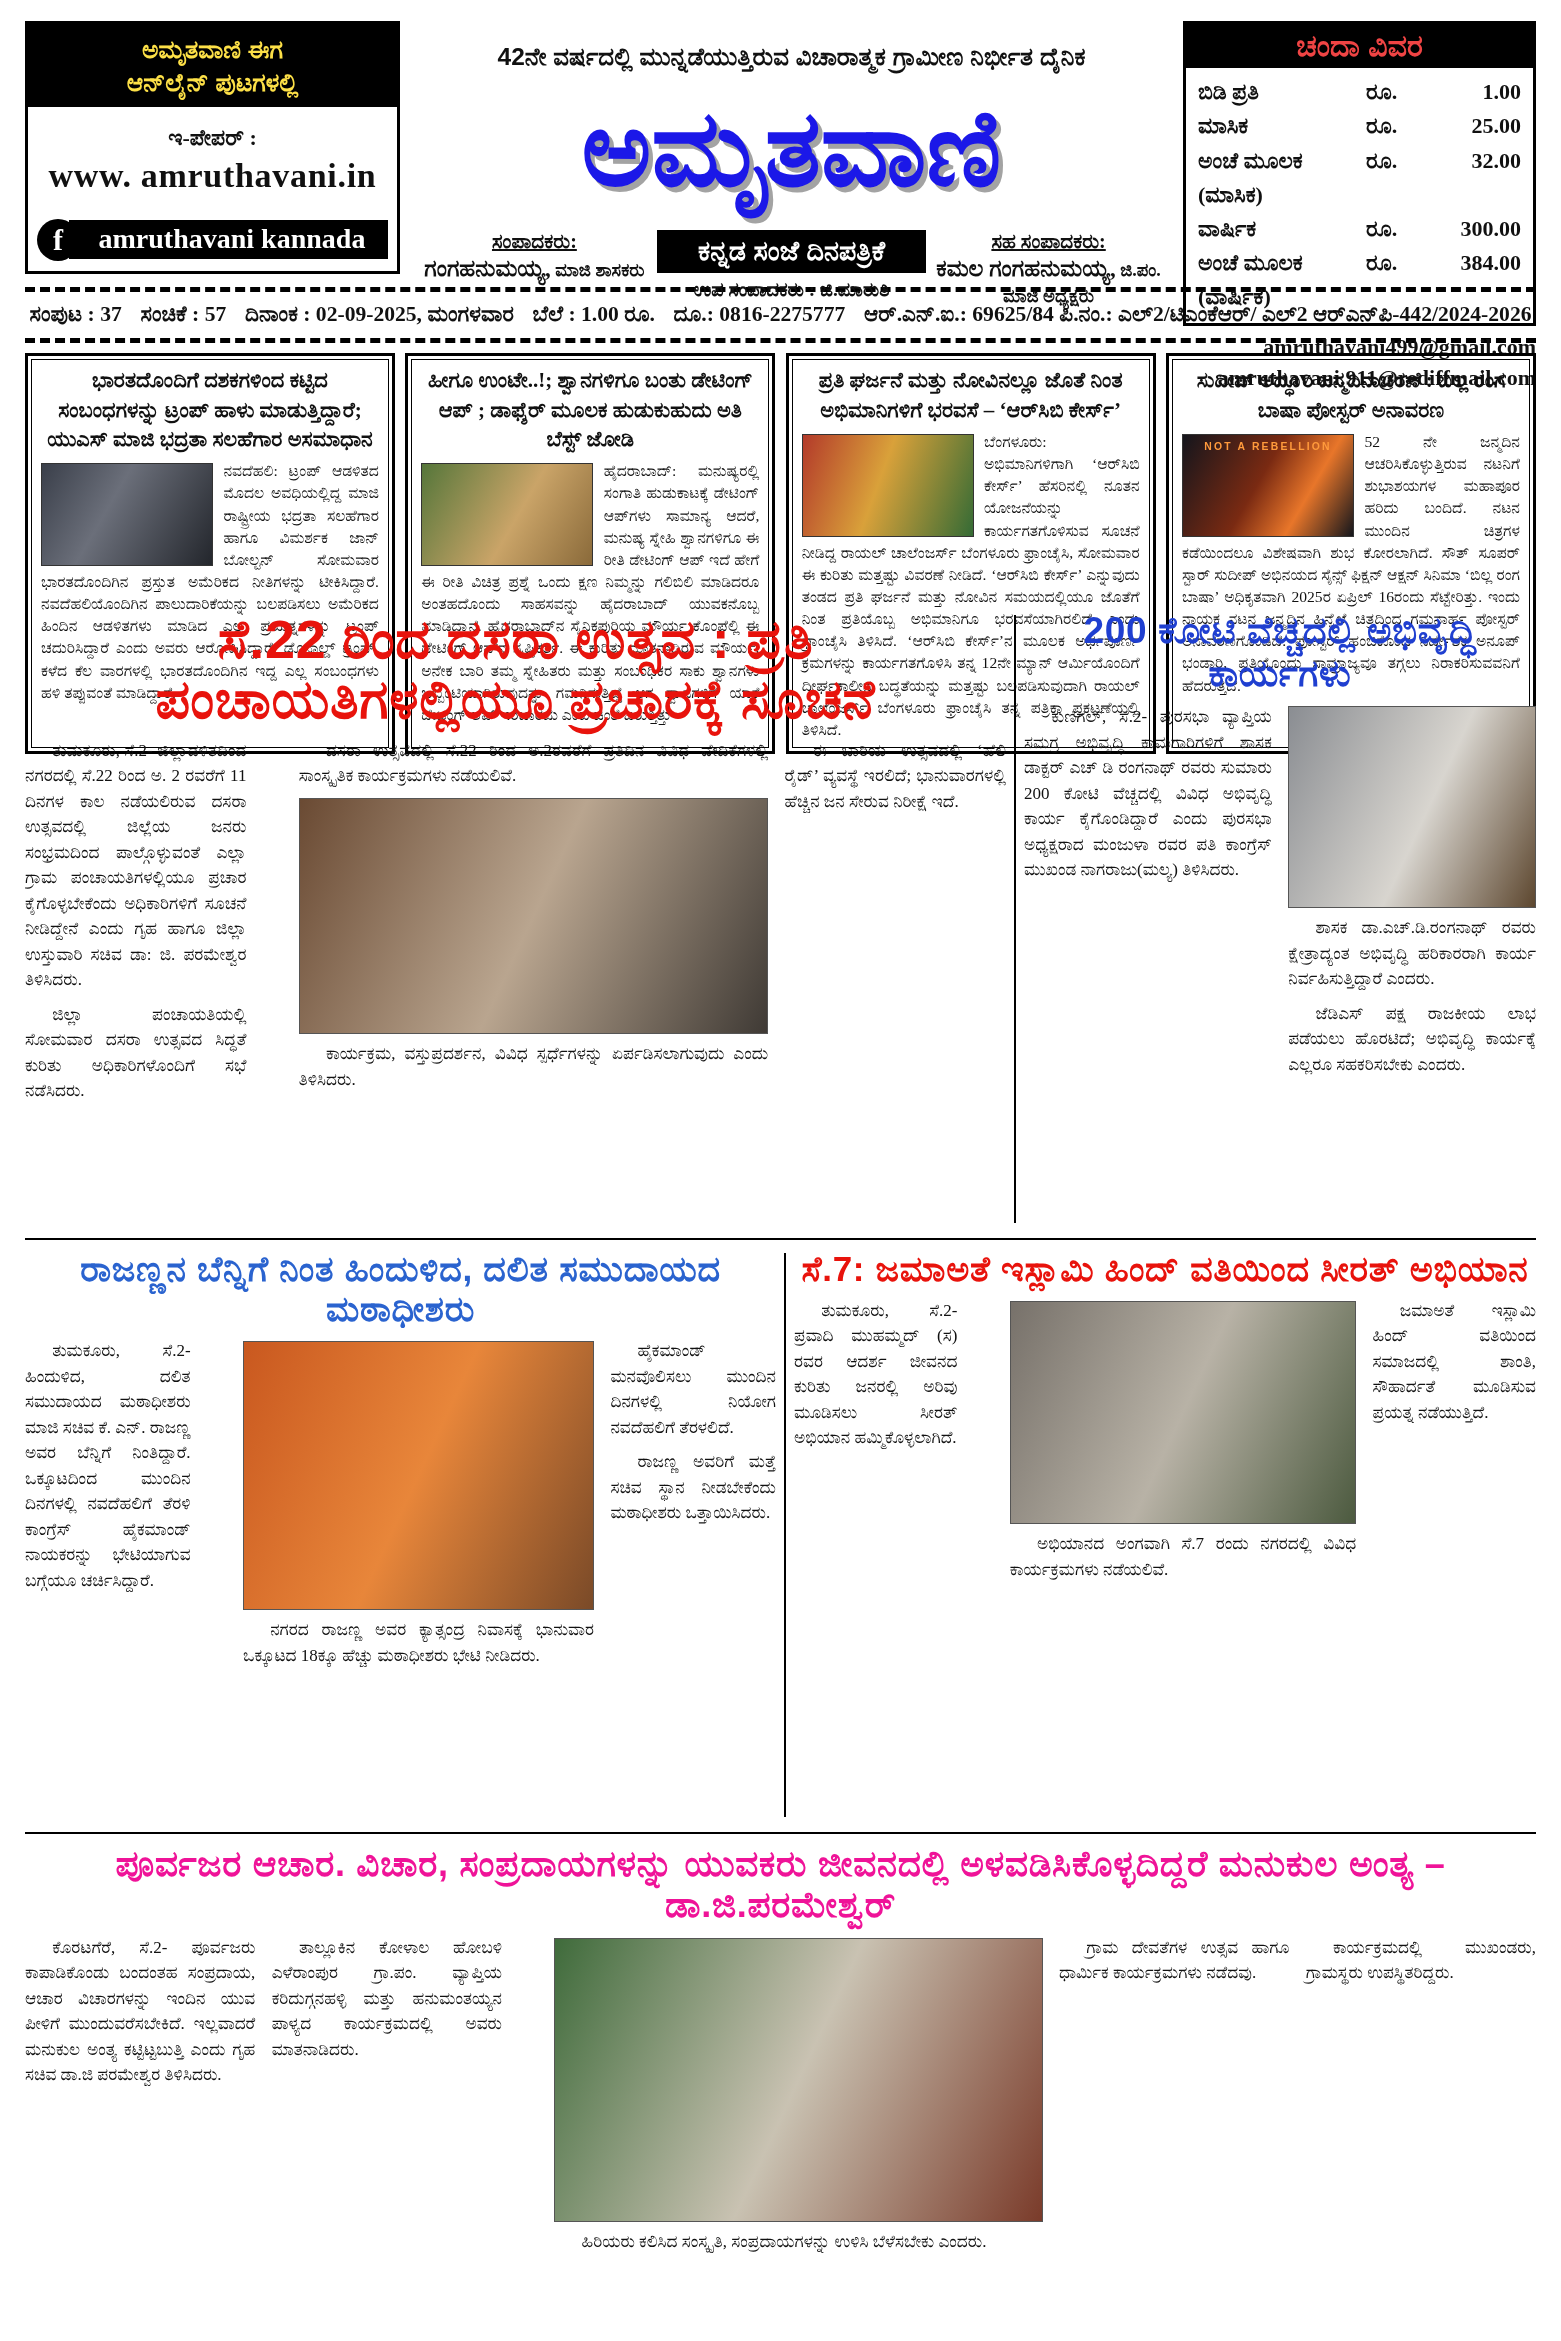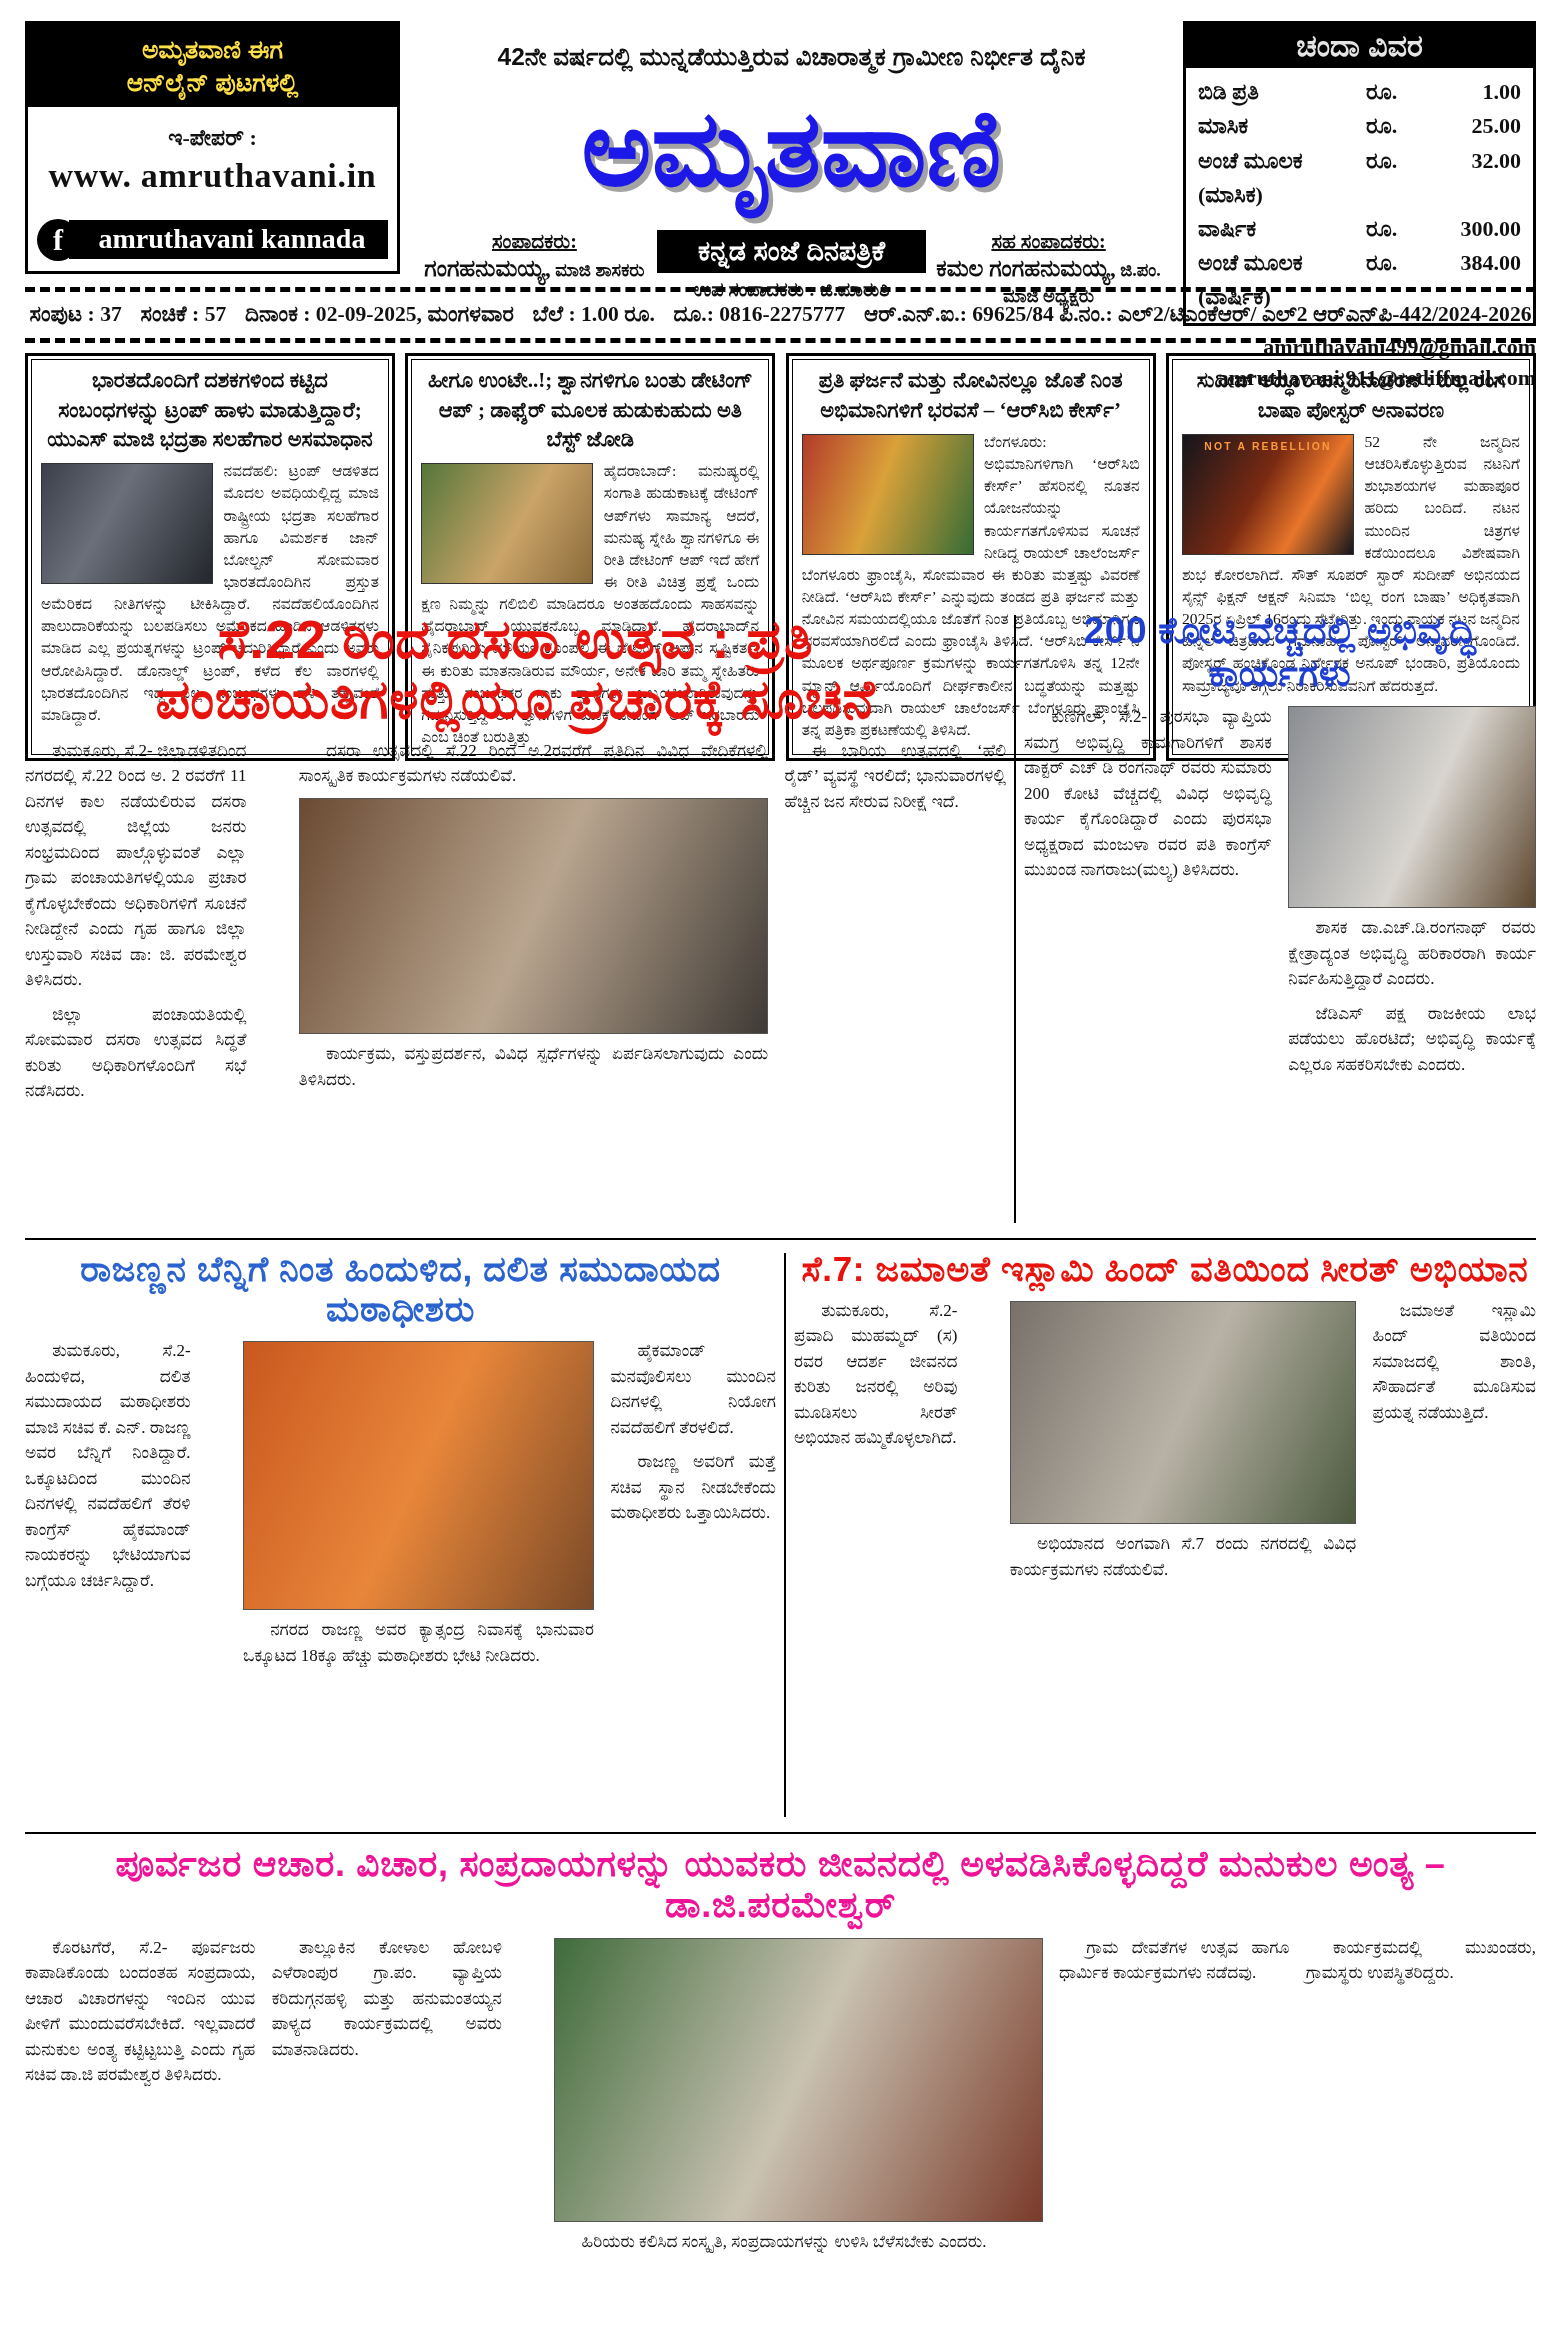--- a/index.html
+++ b/index.html
@@ -28,40 +28,40 @@
              color:#1b18e8; text-shadow:4.5px 5.2px 0 #a3a3a3; font-family:"DejaVu Sans",sans-serif; }
   .editors{ display:grid; grid-template-columns:1fr 1.1fr 1fr; margin-top:3px; align-items:start;}
   .ed-label{ font-size:20px; font-weight:bold; text-decoration:underline; text-align:center;}
   .ed-name{ font-size:23px; font-weight:bold; text-align:center; margin-top:3px;}
   .ed-name small{ font-size:18px; font-weight:bold;}
   .paper-type{ background:#000; color:#fff; font-size:27px; font-weight:bold; text-align:center;
                padding:6px 7.4px; font-family:"Liberation Sans",sans-serif;}
   .sub-editor{ text-align:center; font-size:19.3px; margin-top:6px; font-weight:bold;}
   .subs-wrap{ display:flex; flex-direction:column;}
   .subs-box{ border:3.7px solid #000; }
-  .subs-title{ background:#000; color:#e5e5e5; text-align:center; font-size:30px; font-weight:bold;
+  .subs-title{ background:#000; color:#ef4444; text-align:center; font-size:30px; font-weight:bold;
                padding:4.5px 0; font-family:"Liberation Sans",sans-serif;}
   .subs-rows{ padding:7.4px 12px 9px 12px; }
   .subs-row{ display:flex; font-size:22px; font-weight:bold; line-height:1.55;}
   .subs-row .lbl{ flex:1; }
   .subs-row .cur{ width:58px; }
   .subs-row .val{ width:97px; text-align:right;}
   .subs-emails{ text-align:right; font-size:22px; font-weight:bold; margin-top:6px; line-height:1.4;}
 
   
   .infobar{ margin-top:9px; border-top:5.2px dashed #000; border-bottom:5.2px dashed #000;
             padding:10.4px 4.5px; display:flex; justify-content:space-between; gap:10.4px;
             font-size:21.6px; font-weight:bold; white-space:nowrap; overflow:hidden;}
 
   
   .teasers{ margin-top:10.4px; display:grid; grid-template-columns:repeat(4,1fr); gap:10.4px; height:245px;}
   .teaser{ border:3px solid #000; padding:3px; }
   .teaser-inner{ border:1.5px solid #000; height:100%; padding:6px 9px; overflow:hidden;}
   .t-headline{ font-size:21px; font-weight:bold; text-align:center; line-height:1.4; margin-bottom:6px;}
-  .t-photo{ float:left; width:172px; height:121px; margin:3px 10.4px 4.5px 0; border:0.7px solid #333; position:relative;}
+  .t-photo{ float:left; width:172px; height:103px; margin:3px 10.4px 4.5px 0; border:0.7px solid #333; position:relative;}
   .t-photo .poster-txt{ position:absolute; top:6px; left:0; right:0; text-align:center;
                         color:#ff9a3c; font-size:10.4px; letter-spacing:2.2px; font-weight:bold;
                         font-family:"Liberation Sans",sans-serif;}
   .t-body{ font-size:15.6px; text-align:justify; line-height:1.42;}
 
   
   .hl{ text-align:center; font-weight:bold; font-family:"Liberation Sans",sans-serif; letter-spacing:0.7px;}
   .hl-red{ color:#e8130c; }
   .hl-blue{ color:#1f3fd0; }
   .hl-blue2{ color:#2a63cf; }

